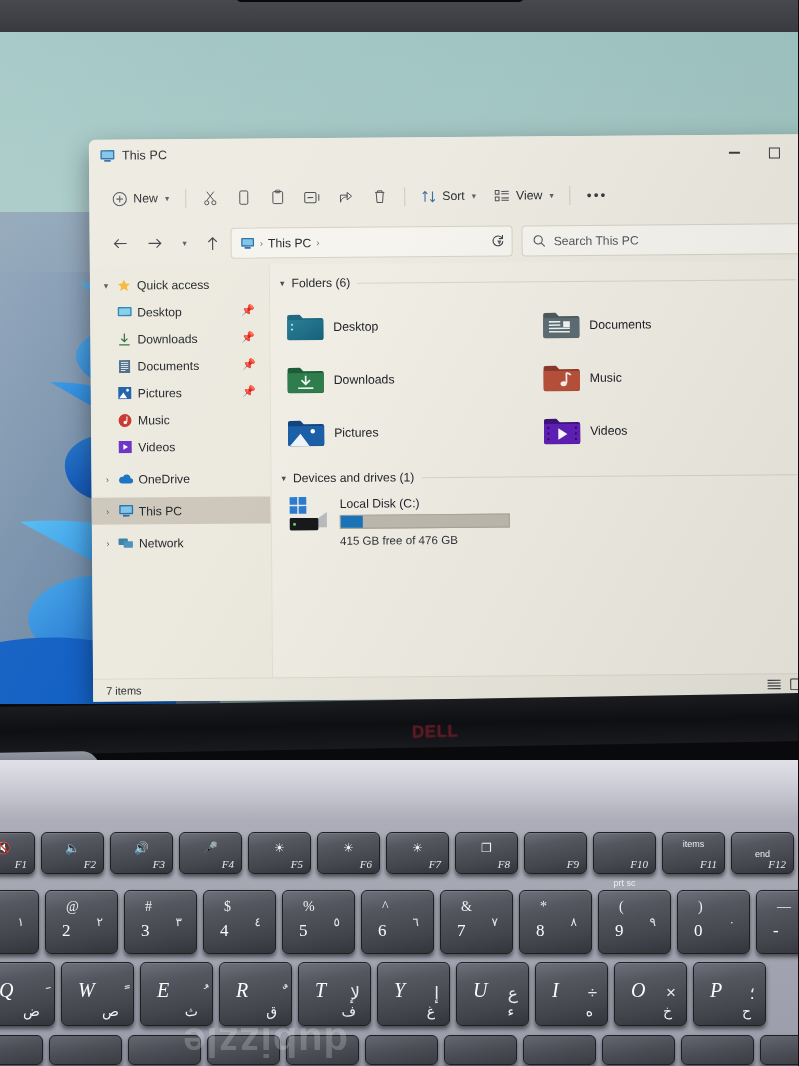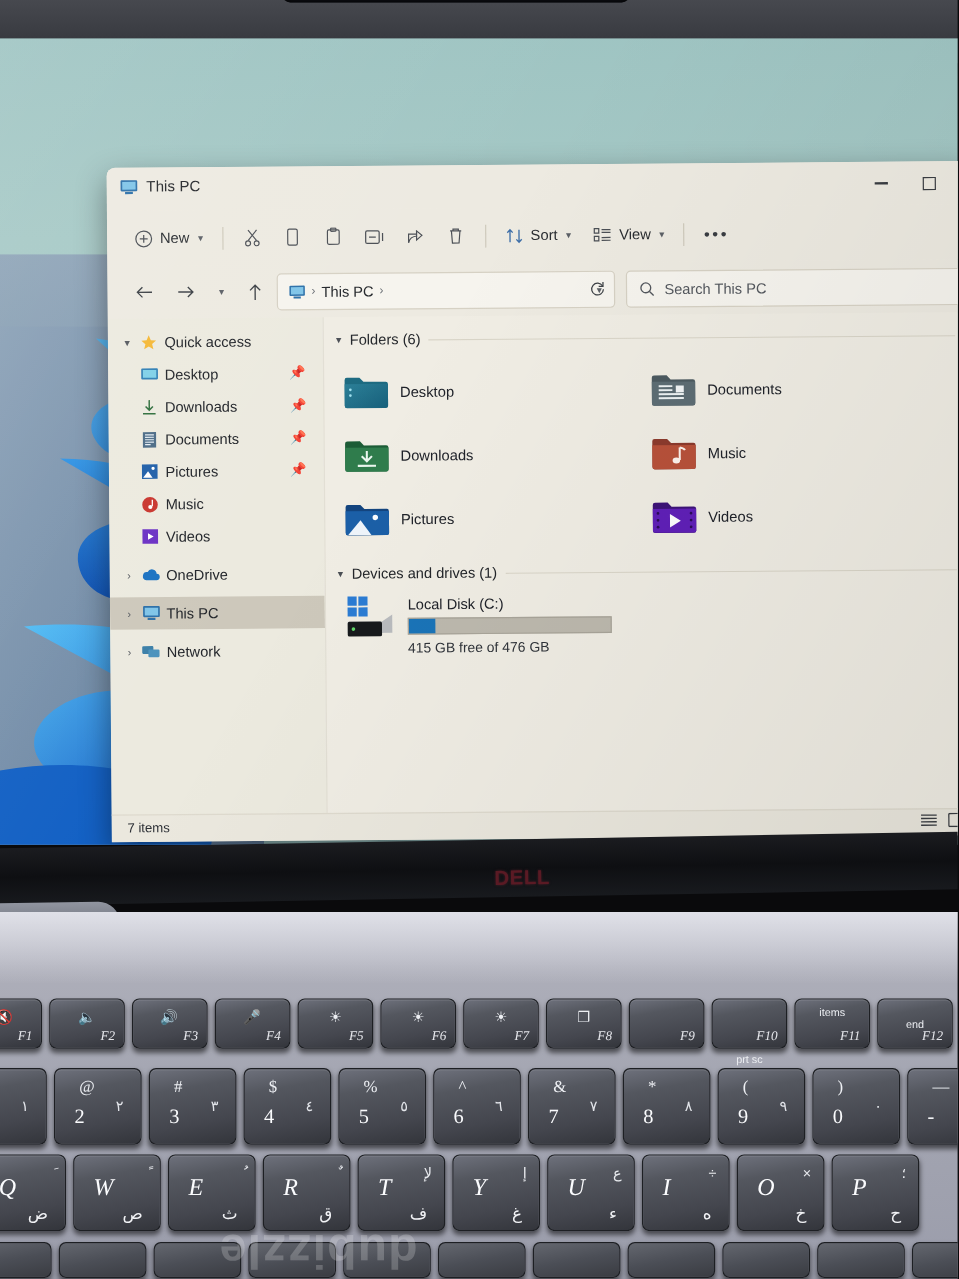--- a/index.html
+++ b/index.html
@@ -177,21 +177,21 @@
   .nk { width:71px; height:62px; margin-right:6px; }
   .nk .top { position:absolute; left:20px; top:8px; font-size:14px; color:#eef0f4;
              font-family:"Liberation Serif", serif; }
   .nk .bot { position:absolute; left:16px; top:30px; font-size:17px; color:#fafbfd;
              font-family:"Liberation Serif", serif; }
   .nk .ar  { position:absolute; right:14px; top:24px; font-size:12px; color:#e3e5ea; }
 
   .lk { width:71px; height:62px; margin-right:6px; }
   .lk .en { position:absolute; left:16px; top:16px; font-size:20px; color:#fbfcfe;
             font-family:"Liberation Serif", serif; font-style:italic; }
-  .lk .ar1 { position:absolute; right:10px; top:8px; font-size:12px; color:#e8eaee; }
+  .lk .ar1 { position:absolute; right:10px; top:20px; font-size:17px; color:#e8eaee; }
   .lk .ar2 { position:absolute; right:14px; bottom:6px; font-size:14px; color:#f2f3f6; }
 
   .blank-key { width:71px; height:28px; margin-right:6px; border-radius:6px;
     background: linear-gradient(170deg,#64676f 0%, #4b4e56 50%, #3a3c42 100%);
     border:1px solid #1d1f23; box-shadow:0 3px 4px rgba(0,0,0,.5); }
 
   .wmark {
     position:absolute; left:48px; top:1014px; width:300px; height:50px;
     color:rgba(245,245,248,.22); font-size:40px; letter-spacing:1px;
     transform: rotate(180deg);

